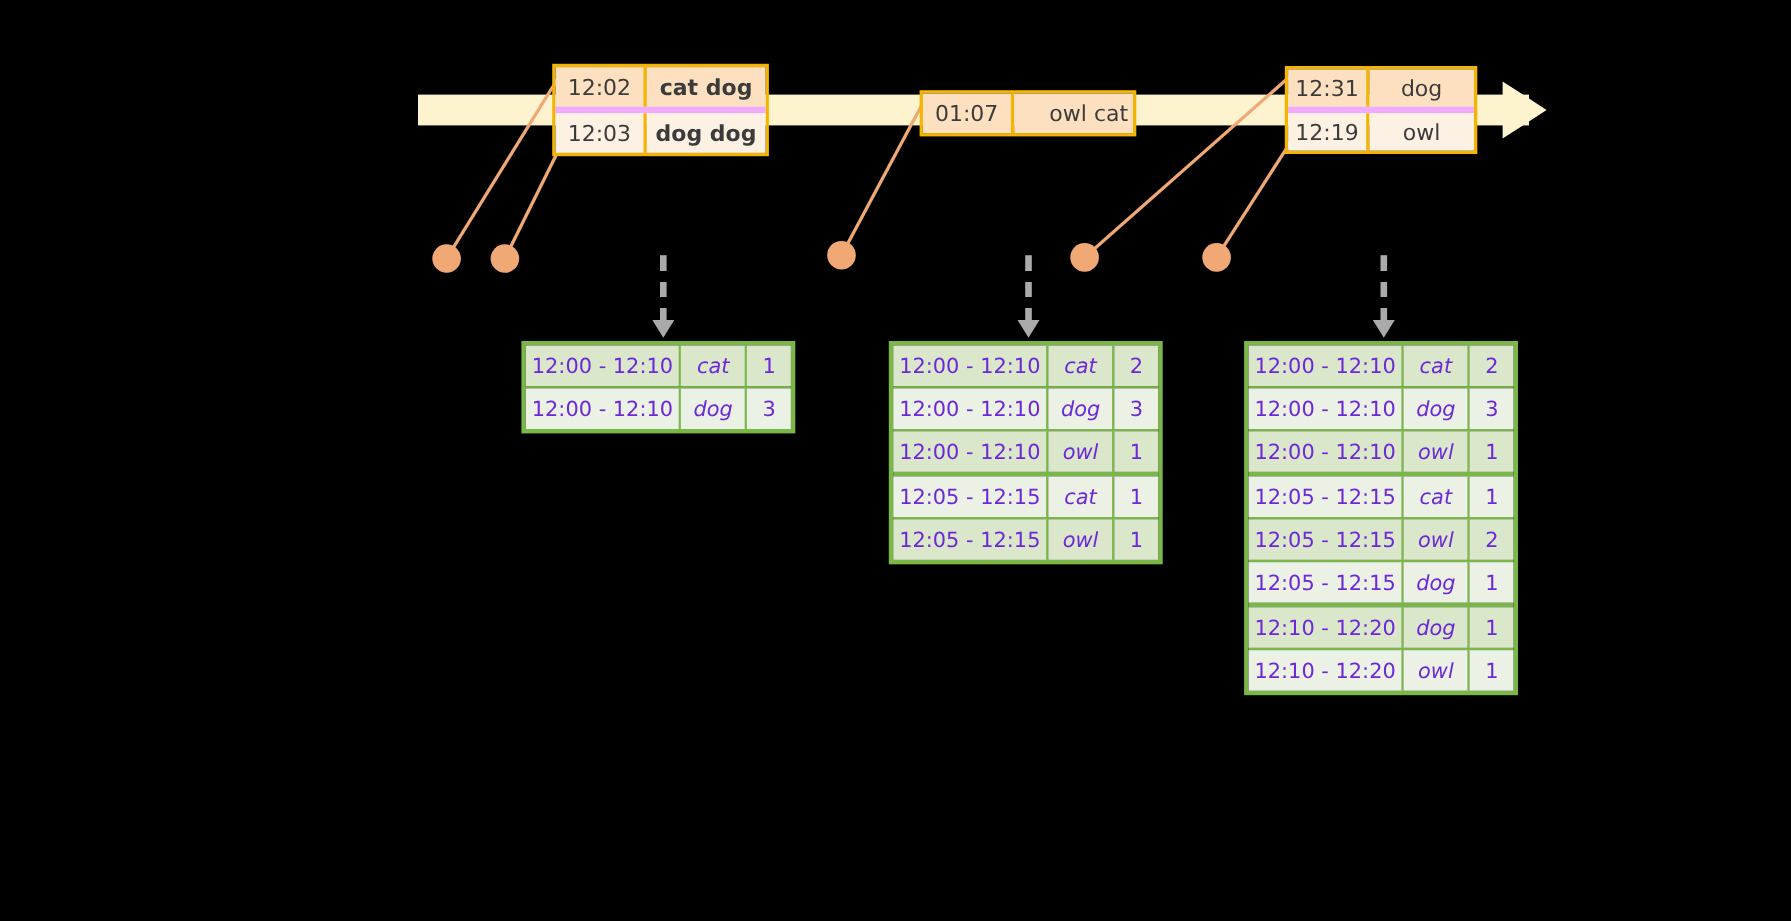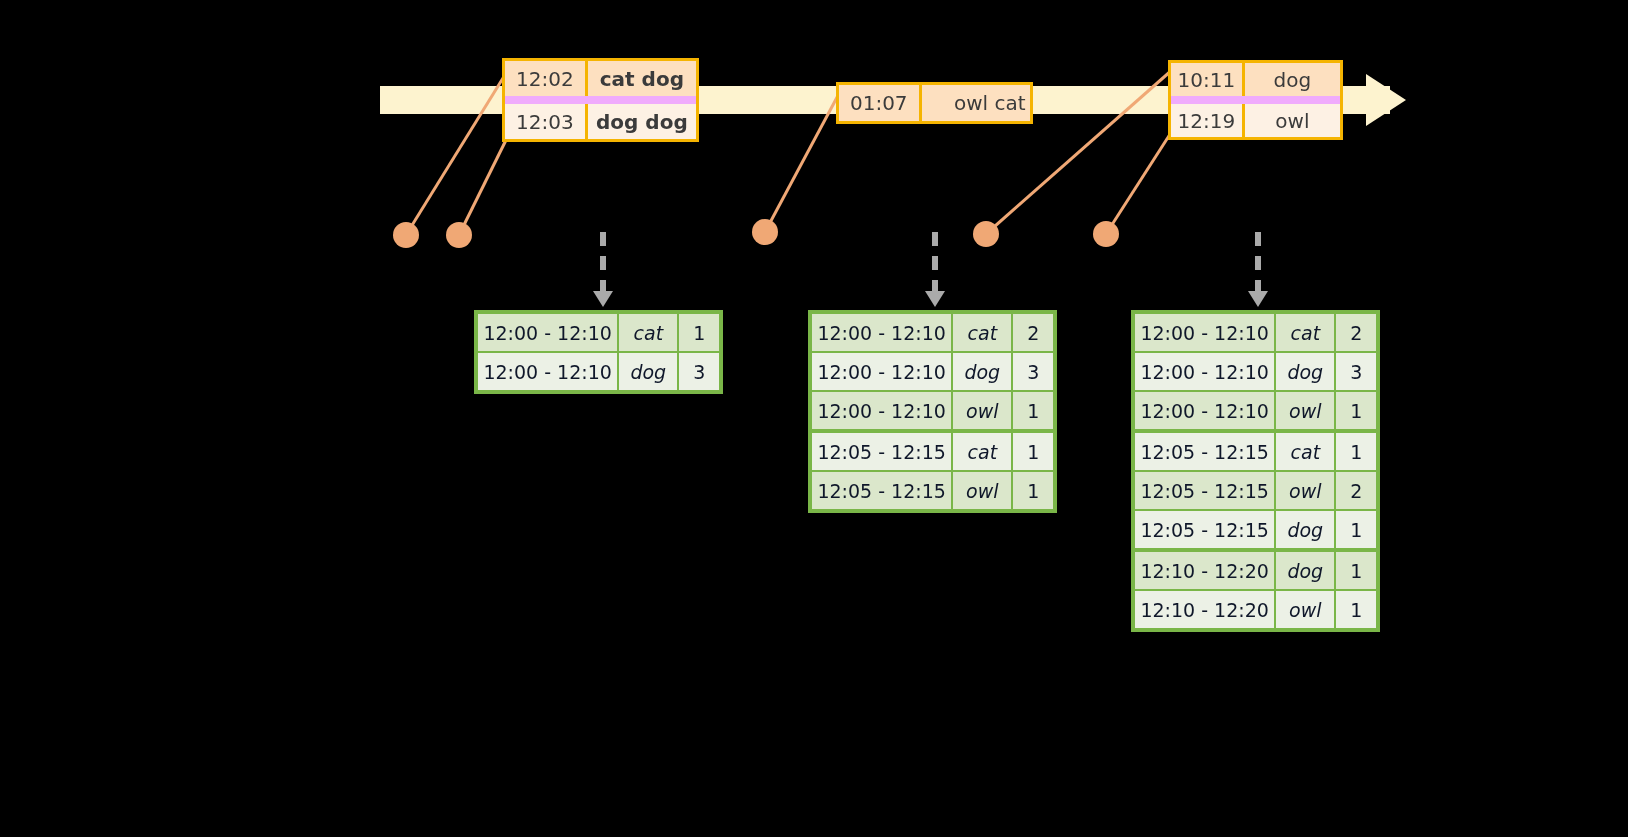--- a/index.html
+++ b/index.html
@@ -12,21 +12,21 @@
   #timeline-bar{position:absolute;left:380px;top:86px;width:1010px;height:28px;
                 background:#fdf3cf;}
   #timeline-arrowhead{position:absolute;left:1366px;top:74px;width:0;height:0;
                 border-top:26px solid transparent;border-bottom:26px solid transparent;
                 border-left:40px solid #fdf3cf;}
 
   
   .event-box{position:absolute;border:3px solid #f5b401;box-sizing:border-box;
              display:flex;flex-direction:column;}
   .event-row{display:flex;flex:1;}
-  .event-row + .event-row{border-top:8px solid #f0abfc;}
+  .event-row + .event-row{border-top:6px solid #f0abfc;}
   .event-time,.event-words{display:flex;align-items:center;justify-content:center;
              font-size:20px;color:#3b3b3b;box-sizing:border-box;}
   .event-time{border-right:3px solid #f5b401;}
   .shade-a .event-time,.shade-a .event-words{background:#fde0c0;}
   .shade-b .event-time,.shade-b .event-words{background:#fdf1e4;}
 
   #event-box-1{left:502px;top:58px;width:197px;height:84px;}
   #event-box-1 .event-time{width:84px;}
   #event-box-1 .event-words{width:110px;font-weight:bold;}
   #event-box-2{left:836px;top:82px;width:197px;height:42px;}
@@ -38,21 +38,21 @@
 
   
   #connectors{position:absolute;left:0;top:0;width:1628px;height:837px;}
 
   
   .result-table{position:absolute;border:4px solid #7ab648;box-sizing:border-box;
                 display:flex;flex-direction:column;}
   .res-row{display:flex;}
   .res-row.band-sep{border-top:4px solid #7ab648;}
   .res-cell{display:flex;align-items:center;justify-content:center;
-            font-size:19px;color:#0f172a;box-sizing:border-box;height:37px;
+            font-size:19px;color:#6d28d9;box-sizing:border-box;height:37px;
             border-right:2px solid #7ab648;}
   .res-cell.last{border-right:none;}
   .res-row + .res-row:not(.band-sep){border-top:2px solid #7ab648;}
   .rshade-a .res-cell{background:#dbe7cb;}
   .rshade-b .res-cell{background:#ecf1e6;}
   .c-window{width:146px;}
   .c-word{width:62px;font-style:italic;}
   .c-count{width:41px;}
 
   #table-1{left:474px;top:310px;width:249px;}
@@ -100,21 +100,21 @@
       </div>
     </div>
   <div class="event-box" id="event-box-2">
       <div class="event-row shade-a">
         <div class="event-time">01:07</div>
         <div class="event-words">owl cat</div>
       </div>
     </div>
   <div class="event-box" id="event-box-3">
       <div class="event-row shade-a">
-        <div class="event-time">10:11</div>
+        <div class="event-time">12:31</div>
         <div class="event-words">dog</div>
       </div>
       <div class="event-row shade-b">
         <div class="event-time">12:19</div>
         <div class="event-words">owl</div>
       </div>
     </div>
 
   <div id="dashed-arrow-layer">
       <div class="dash-arrow" style="left: 600px; top: 232px; height: 75px;">

